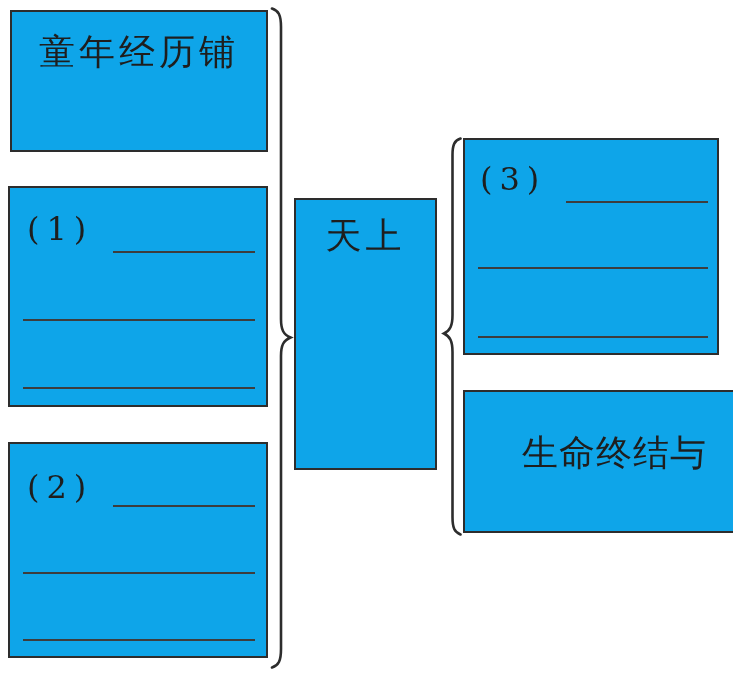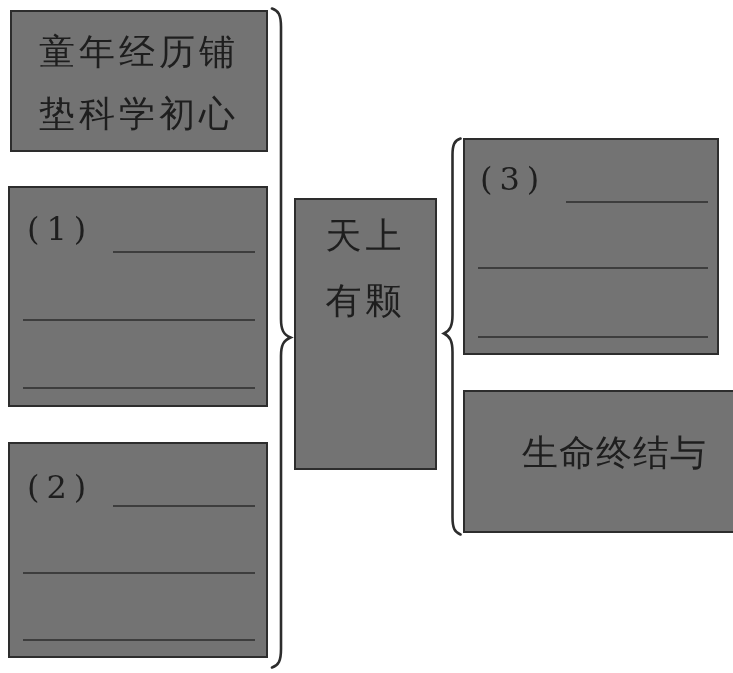--- a/index.html
+++ b/index.html
@@ -13,21 +13,21 @@
     height: 673px;
     background: #ffffff;
     font-family: "DejaVu Serif", "Liberation Serif", serif;
     color: #222222;
     overflow: hidden;
   }
   .box {
     position: absolute;
     box-sizing: border-box;
     border: 2.5px solid #2d2d2d;
-    background: #737373;
+    background: #0ea5e9;
   }
   .cn-lines {
     text-align: center;
     font-size: 36px;
     letter-spacing: 4px;
     color: #1e1e1e;
   }
   .cn-lines > div {
     line-height: 62px;
     white-space: nowrap;
@@ -71,40 +71,38 @@
     stroke-linecap: round;
   }
 </style>
 </head>
 <body>
 
 <div class="canvas">
 
   <div class="box box-a cn-lines">
     <div>童年经历铺</div>
-    <div>垫科学初心</div>
   </div>
 
   <div class="box box-b">
     <div class="num-label" style="left:17px; top:23px;">(1)</div>
     <div class="blank" style="left:103px; top:63px;  width:142px;"></div>
     <div class="blank" style="left:13px;  top:131px; width:232px;"></div>
     <div class="blank" style="left:13px;  top:199px; width:232px;"></div>
   </div>
 
   <div class="box box-c">
     <div class="num-label" style="left:17px; top:25px;">(2)</div>
     <div class="blank" style="left:103px; top:61px;  width:142px;"></div>
     <div class="blank" style="left:13px;  top:128px; width:232px;"></div>
     <div class="blank" style="left:13px;  top:195px; width:232px;"></div>
   </div>
 
   <div class="box box-t cn-lines">
     <div>天上</div>
-    <div>有颗</div>
   </div>
 
   <div class="box box-d">
     <div class="num-label" style="left:15px; top:21px;">(3)</div>
     <div class="blank" style="left:101px; top:61px;  width:142px;"></div>
     <div class="blank" style="left:13px;  top:127px; width:230px;"></div>
     <div class="blank" style="left:13px;  top:196px; width:230px;"></div>
   </div>
 
   <div class="box box-e cn-lines">

